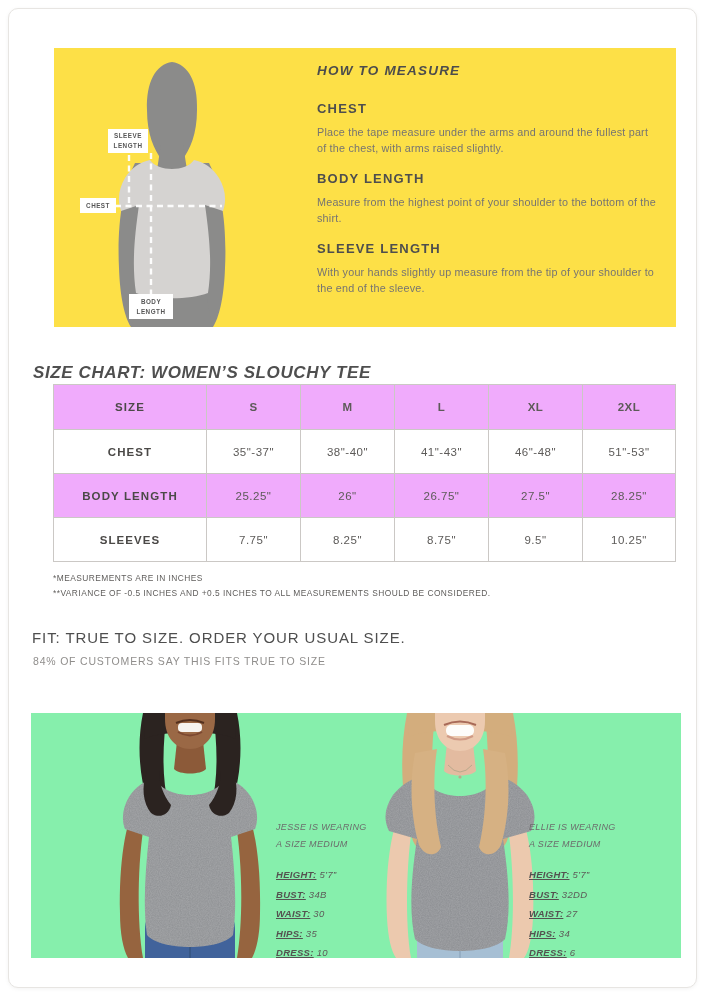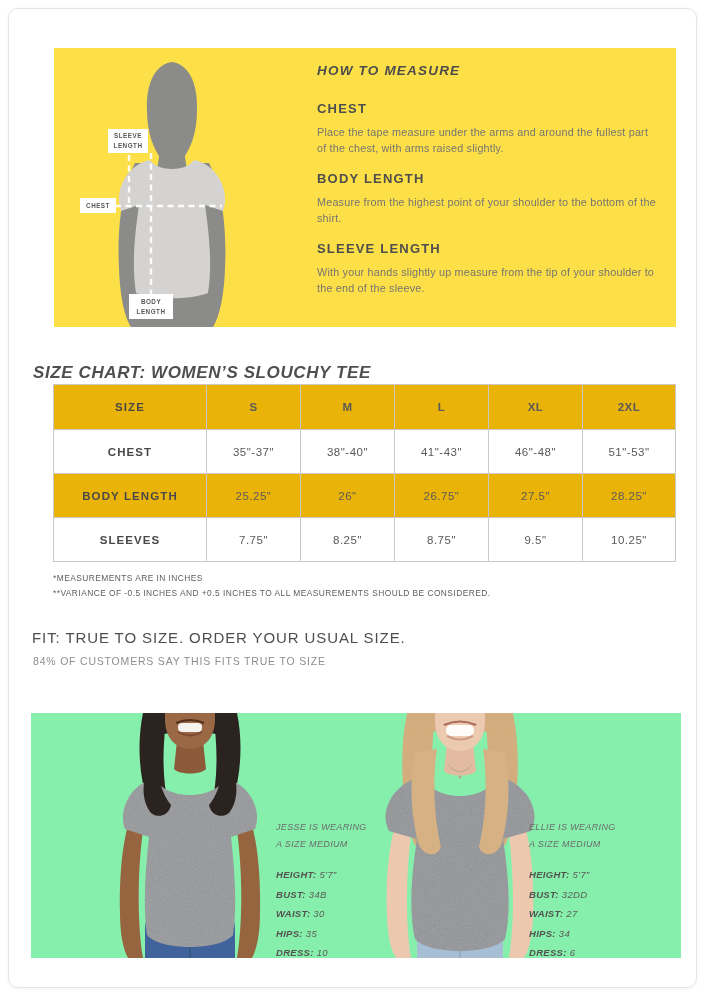--- a/index.html
+++ b/index.html
@@ -26,38 +26,38 @@
             color:#4c4c4c;margin:3px 0 23px 0;}
   .mt-head{font-size:13px;font-weight:bold;letter-spacing:1.2px;color:#4e4e4e;margin:0 0 9px 0;}
   .mt-body{font-size:10.8px;line-height:15.5px;color:#767472;letter-spacing:.2px;margin:0 0 15px 0;}
 
   
   .chart-title{left:33px;top:352px;font-size:17px;font-weight:bold;font-style:italic;
                letter-spacing:.6px;color:#4f4f4f;}
   .size-table{left:53px;top:384px;border-collapse:collapse;table-layout:fixed;width:622px;}
   .size-table th,.size-table td{border:1px solid #cbc8c5;text-align:center;vertical-align:middle;
                font-size:11.5px;color:#5c5a58;letter-spacing:.5px;padding:0;height:43px;}
-  .size-table tr.gray{background:#eab308;}
+  .size-table tr.gray{background:#f0abfc;}
   .size-table tr.white{background:#ffffff;}
   .size-table .rowlabel{font-weight:bold;letter-spacing:1.1px;color:#4b4947;}
   .size-table thead th{height:44px;}
   .notes{left:53px;top:571px;font-size:8.4px;letter-spacing:.45px;color:#5f5d5b;line-height:14.5px;}
 
   
   .fit-title{left:32px;top:629px;font-size:15px;font-weight:normal;letter-spacing:.9px;color:#4e4e4e;}
   .fit-sub{left:33px;top:655px;font-size:10.5px;letter-spacing:.8px;color:#908e8c;}
 
   
   .models-panel{left:31px;top:713px;width:650px;height:245px;background:#86efac;overflow:hidden;}
   .model-svg{top:0;}
   .caption{width:130px;font-style:italic;color:#6b6b6b;}
   .cap-line{font-size:9px;letter-spacing:.35px;line-height:17px;}
   .cap-stats{margin-top:12px;}
   .stat-line{font-size:9.5px;line-height:19.5px;letter-spacing:.3px;color:#5c5a58;}
-  .stat-line .sl{font-weight:bold;color:#545250;margin-right:3px;}
+  .stat-line .sl{font-weight:bold;color:#545250;margin-right:3px;text-decoration:underline;}
 </style>
 </head>
 <body>
 
 <div class="abs card"></div>
 
 <section class="abs measure-panel">
 
   <svg class="abs sil-svg" width="220" height="279" viewBox="0 0 220 279">
     <g fill="#8b8b8a">

